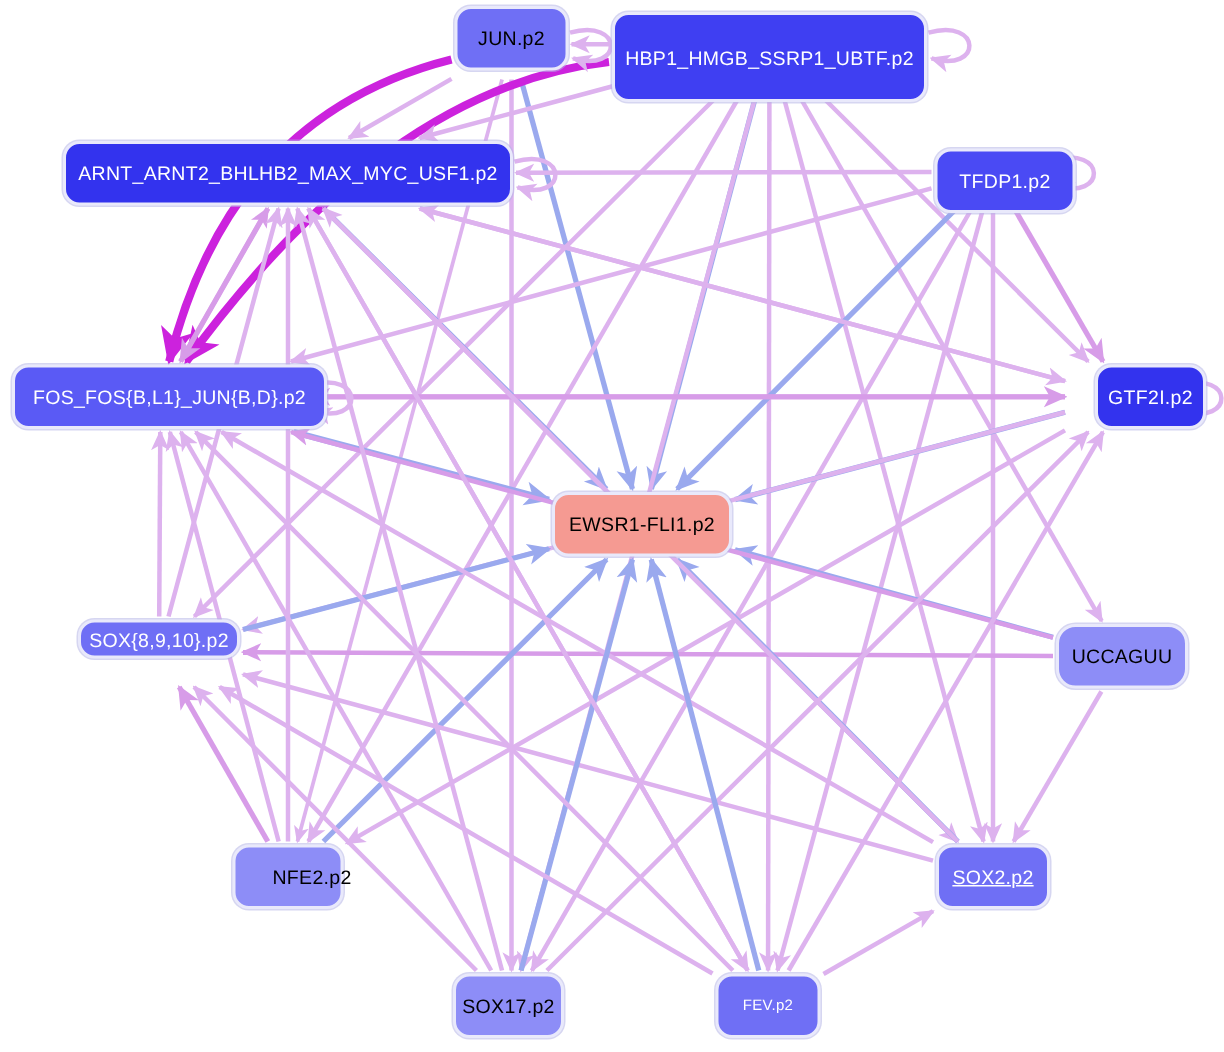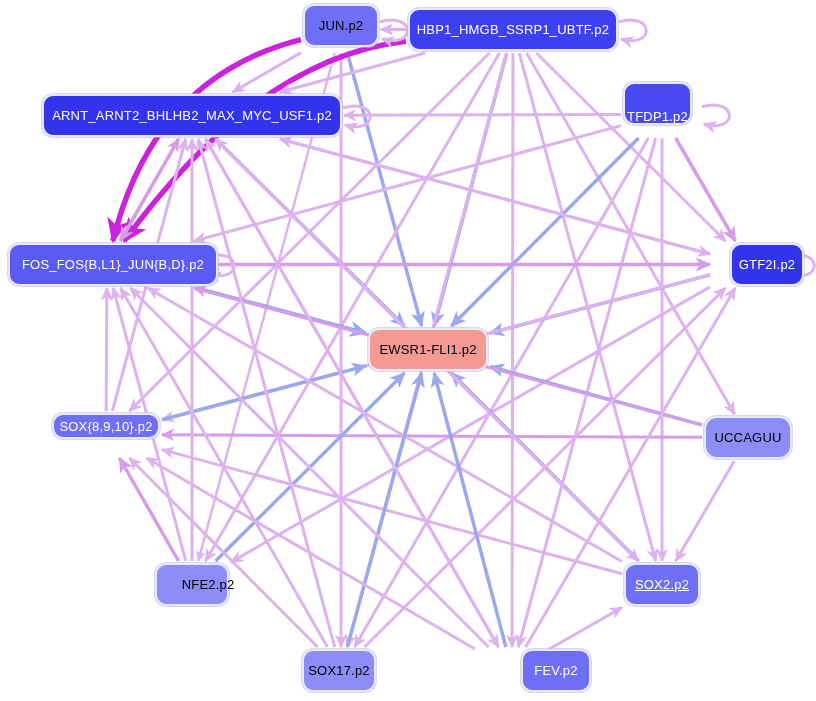--- a/index.html
+++ b/index.html
@@ -128,27 +128,27 @@
       <path d="M 619 21.759999999999998 C 655 11.759999999999998 655 48.959999999999994 621 38.959999999999994" fill="none" stroke="#ddb2ee" stroke-width="3" marker-end="url(#ah-ddb2ee)"></path>
       <path d="M 343 107.76 C 379 97.76 379 134.95999999999998 345 124.96" fill="none" stroke="#ddb2ee" stroke-width="3" marker-end="url(#ah-ddb2ee)"></path>
       <path d="M 702 106.76 C 738 96.76 738 133.95999999999998 704 123.96" fill="none" stroke="#ddb2ee" stroke-width="3" marker-end="url(#ah-ddb2ee)"></path>
       <path d="M 207 256.76 C 243 246.76 243 283.96 209 273.96" fill="none" stroke="#ddb2ee" stroke-width="3" marker-end="url(#ah-ddb2ee)"></path>
       <path d="M 787 256.76 C 823 246.76 823 283.96 789 273.96" fill="none" stroke="#ddb2ee" stroke-width="3" marker-end="url(#ah-ddb2ee)"></path>
     </svg>
   <div id="node-layer">
       <div class="node" style="left: 303px; top: 4px; width: 76px; height: 43px; background: rgb(111, 111, 245); color: rgb(0, 0, 0); font-size: 13px;">
         <span class="node-label">JUN.p2</span>
       </div>
-      <div class="node" style="left: 408px; top: 8px; width: 210px; height: 43px; background: rgb(63, 63, 242); color: rgb(255, 255, 255); font-size: 13px;">
+      <div class="node" style="left: 408px; top: 8px; width: 210px; height: 60px; background: rgb(63, 63, 242); color: rgb(255, 255, 255); font-size: 13px;">
         <span class="node-label">HBP1_HMGB_SSRP1_UBTF.p2</span>
       </div>
       <div class="node" style="left: 42px; top: 94px; width: 300px; height: 43px; background: rgb(51, 51, 238); color: rgb(255, 255, 255); font-size: 13px;">
         <span class="node-label">ARNT_ARNT2_BHLHB2_MAX_MYC_USF1.p2</span>
       </div>
-      <div class="node" style="left: 623px; top: 82px; width: 69px; height: 43px; background: rgb(74, 74, 244); color: rgb(255, 255, 255); font-size: 13px; align-items: flex-end;">
+      <div class="node" style="left: 623px; top: 99px; width: 94px; height: 43px; background: rgb(74, 74, 244); color: rgb(255, 255, 255); font-size: 13px;">
         <span class="node-label">TFDP1.p2</span>
       </div>
       <div class="node" style="left: 8px; top: 243px; width: 210px; height: 43px; background: rgb(90, 90, 245); color: rgb(255, 255, 255); font-size: 13px;">
         <span class="node-label">FOS_FOS{B,L1}_JUN{B,D}.p2</span>
       </div>
       <div class="node" style="left: 712px; top: 243px; width: 74px; height: 43px; background: rgb(51, 51, 238); color: rgb(255, 255, 255); font-size: 13px; margin-left: 18px;">
         <span class="node-label">GTF2I.p2</span>
       </div>
       <div class="node" style="left: 368px; top: 328px; width: 120px; height: 43px; background: rgb(245, 154, 146); color: rgb(0, 0, 0); font-size: 13px;">
         <span class="node-label">EWSR1-FLI1.p2</span>
@@ -161,17 +161,17 @@
       </div>
       <div class="node" style="left: 155px; top: 563px; width: 74px; height: 43px; background: rgb(141, 141, 247); color: rgb(0, 0, 0); font-size: 13px; padding-left: 32px;">
         <span class="node-label">NFE2.p2</span>
       </div>
       <div class="node" style="left: 624px; top: 563px; width: 76px; height: 43px; background: rgb(111, 111, 245); color: rgb(255, 255, 255); font-size: 13px; text-decoration: underline;">
         <span class="node-label">SOX2.p2</span>
       </div>
       <div class="node" style="left: 302px; top: 649px; width: 74px; height: 43px; background: rgb(141, 141, 247); color: rgb(0, 0, 0); font-size: 13px;">
         <span class="node-label">SOX17.p2</span>
       </div>
-      <div class="node" style="left: 477px; top: 649px; width: 70px; height: 43px; background: rgb(111, 111, 245); color: rgb(255, 255, 255); font-size: 13px; margin-left: 44px;">
+      <div class="node" style="left: 477px; top: 649px; width: 70px; height: 43px; background: rgb(111, 111, 245); color: rgb(255, 255, 255); font-size: 10px;">
         <span class="node-label">FEV.p2</span>
       </div>
     </div>
 </div>
 
 </body></html>

